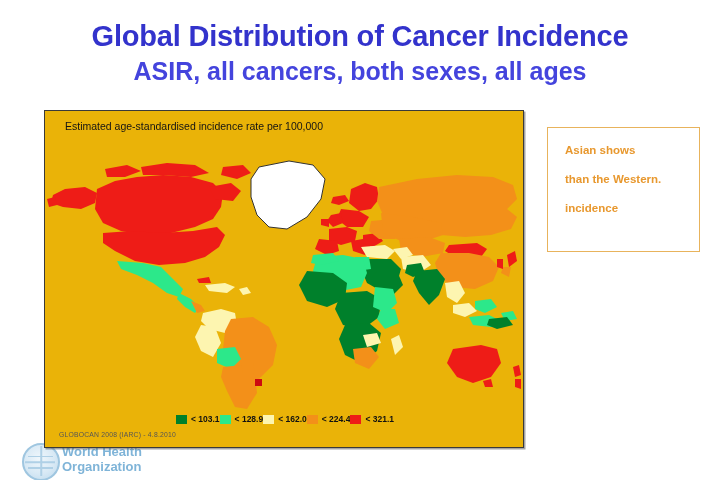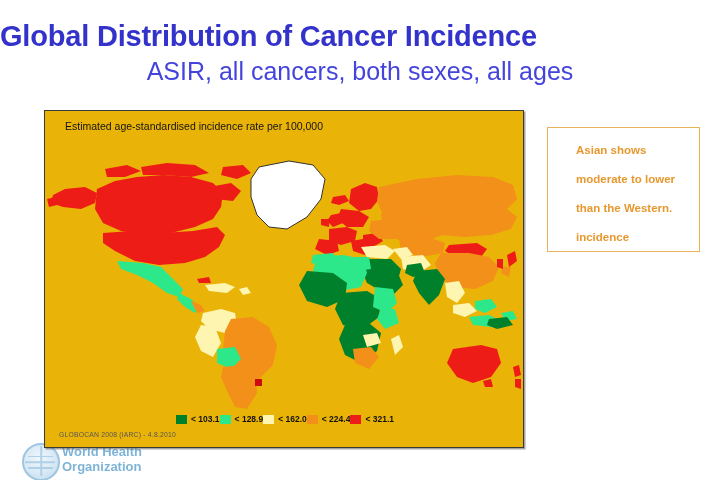--- a/index.html
+++ b/index.html
@@ -8,29 +8,30 @@
     background:#ffffff;
     font-family:"Liberation Sans", sans-serif;
     position:relative;
     overflow:hidden;
   }
   #stage{position:absolute;left:0;top:0;width:720px;height:480px;}
 
   
   .title{
     position:absolute;left:0;top:20px;width:720px;
+    text-align:center;
     font-size:29px;font-weight:bold;
     color:#3333CC;
     letter-spacing:-0.2px;
     white-space:nowrap;
   }
   .subtitle{
     position:absolute;left:0;top:57px;width:720px;
     text-align:center;
-    font-size:25px;font-weight:normal;
+    font-size:25px;font-weight:bold;
     color:#4444DD;
     white-space:nowrap;
   }
 
   
   .wm{
     position:absolute;
     color:#BBD4E8;
     font-weight:bold;
     white-space:nowrap;
@@ -99,21 +100,21 @@
     position:absolute;left:14px;top:320px;
     font-size:6.8px;color:#555;letter-spacing:.2px;white-space:nowrap;
   }
 
   
   .note{
     position:absolute;left:547px;top:127px;width:153px;height:125px;
     border:1.4px solid #E8B35C;
     background:#ffffff;
     box-sizing:border-box;
-    padding:8px 0 0 28px;
+    padding:8px 0 0 17px;
   }
   .note-line{
     font-size:11.5px;font-weight:bold;color:#E8982E;
     line-height:29px;white-space:nowrap;
   }
 </style>
 </head>
 <body>
 
 <div id="stage">
@@ -290,18 +291,17 @@
         <span class="lg-sw" style="background:#ee1c17"></span>
         <span class="lg-lb">&lt; 321.1</span>
       </div>
     </div>
 
     <div class="src">GLOBOCAN 2008 (IARC) - 4.8.2010</div>
   </div>
 
   <div class="note">
     <div class="note-line">Asian shows</div>
-    <div class="note-line">moderate to lower</div>
     <div class="note-line">than the Western.</div>
     <div class="note-line">incidence</div>
   </div>
 
 </div>
 
 </body></html>

